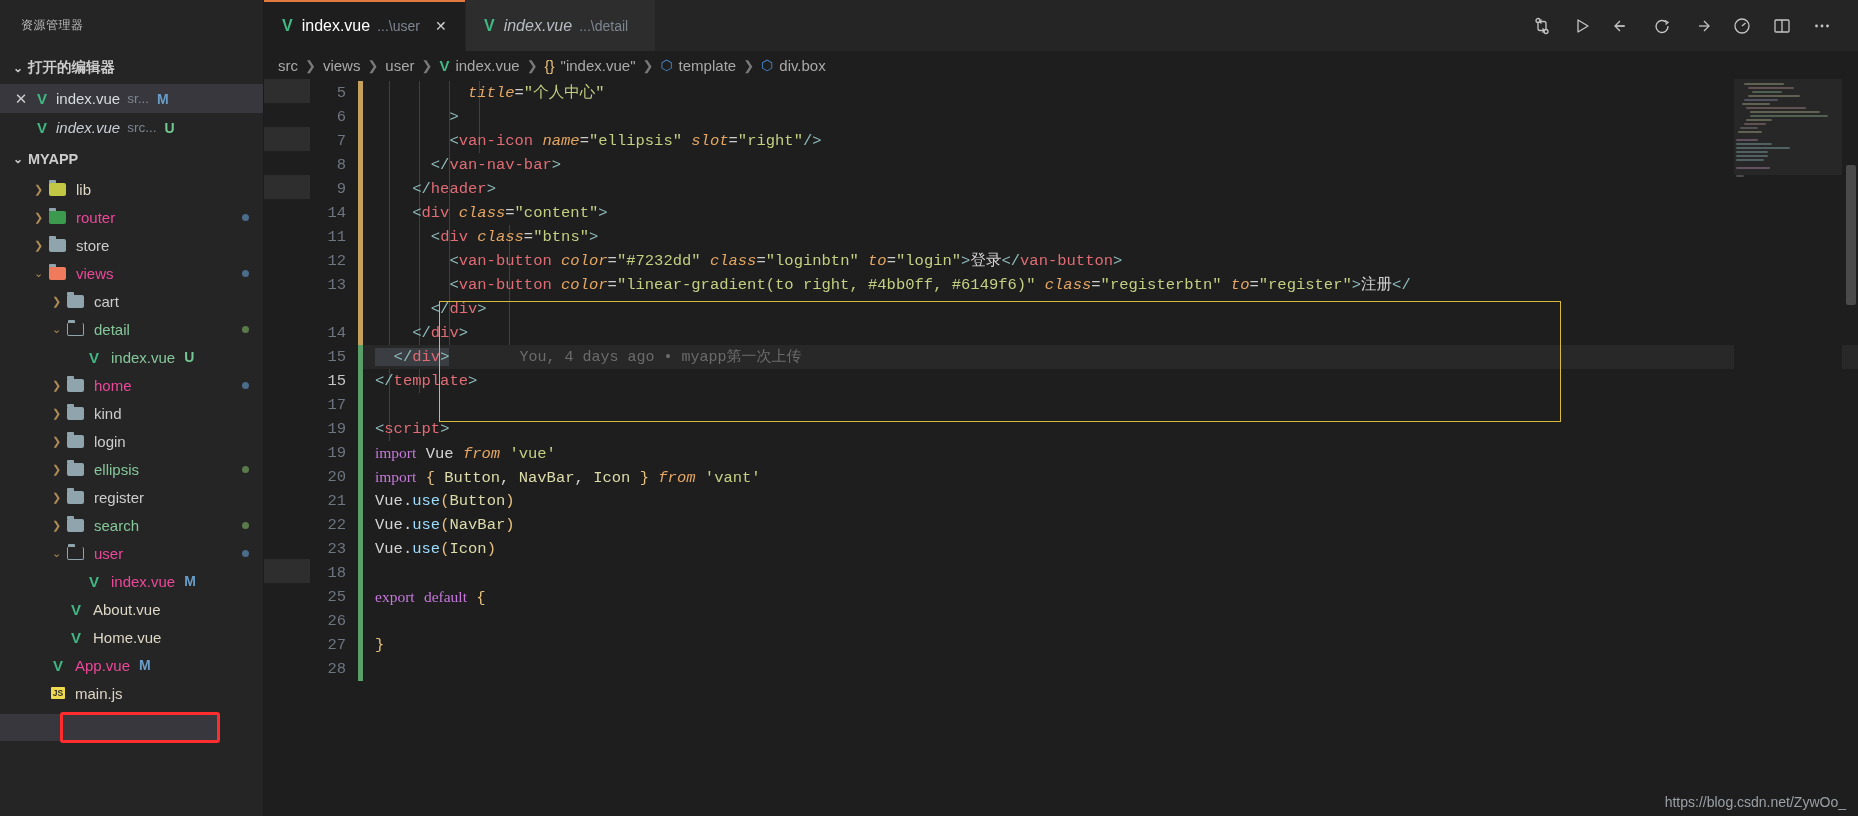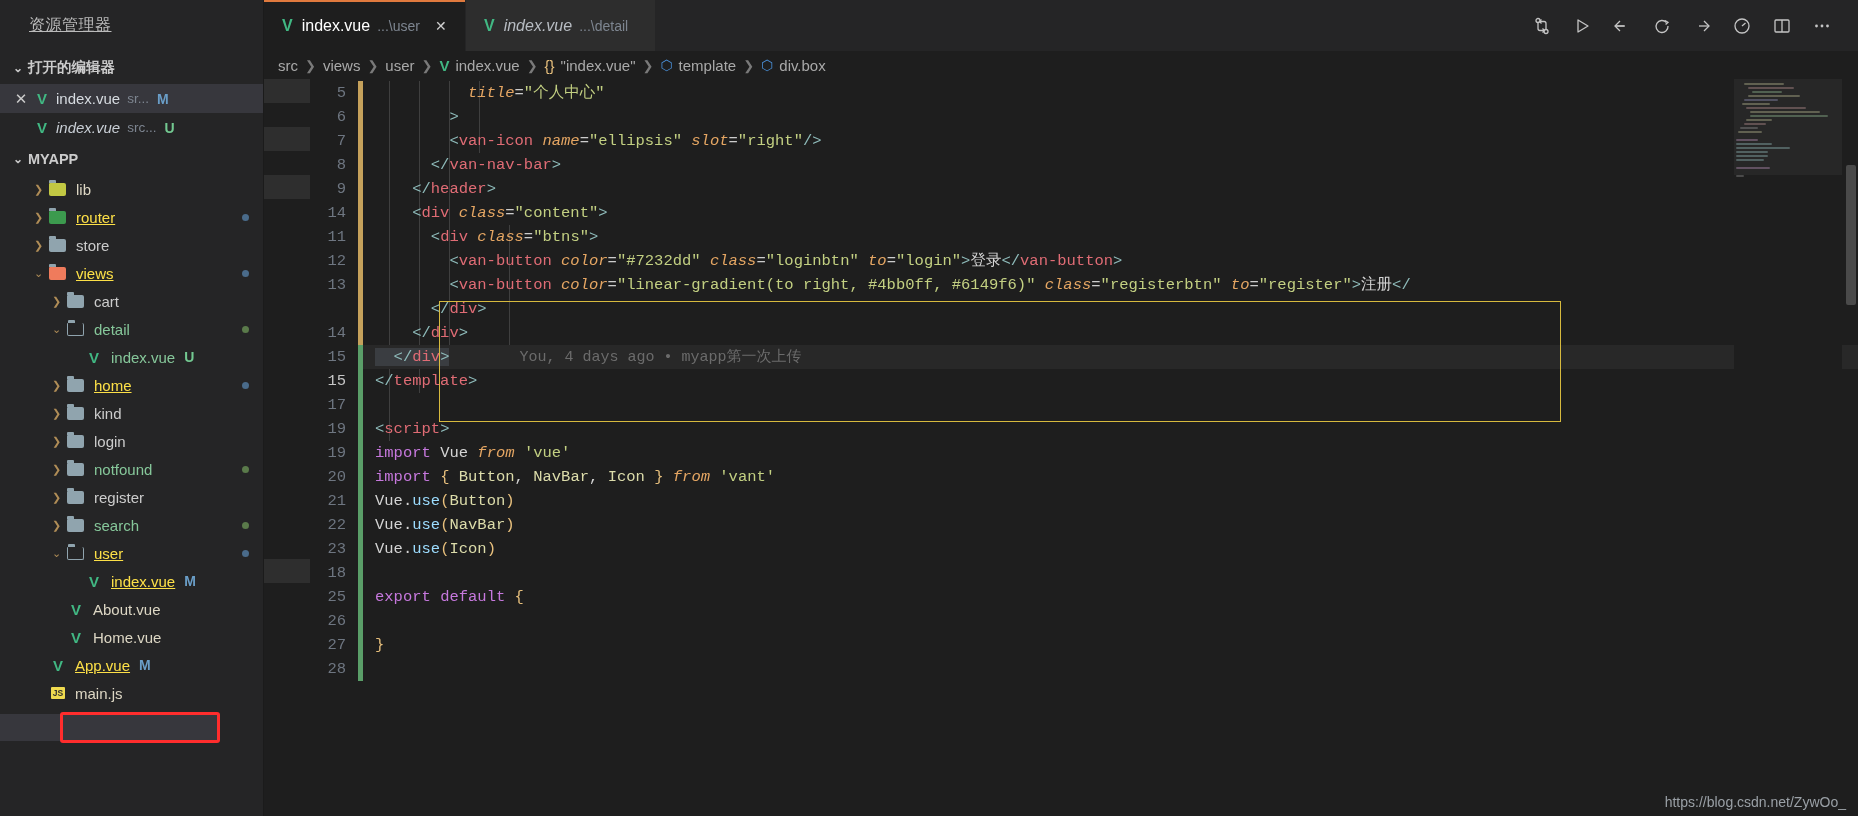--- a/index.html
+++ b/index.html
@@ -13,23 +13,22 @@
 
   
   .sidebar {
     width: 264px; min-width: 264px; height: 816px;
     background: #252526; color: #cccccc;
     display: flex; flex-direction: column;
     border-right: 1px solid #1b1b1b;
   }
   .sidebar-title {
     height: 51px; display: flex; align-items: center;
-    padding-left: 29px; font-size: 16px; color: #bbbbbb;
+    padding-left: 21px; font-size: 12px; color: #bbbbbb;
     letter-spacing: .5px;
-    text-decoration: underline;
   }
   .section-header {
     height: 33px; display: flex; align-items: center;
     font-size: 14.5px; font-weight: bold; color: #cccccc;
     padding-left: 8px; background: #252526;
   }
   .section-header.myapp { background: #252526; }
   .twisty {
     width: 20px; display: inline-block; text-align: center;
     font-size: 12px; color: #cccccc; flex: 0 0 20px;
@@ -90,21 +89,21 @@
   .fi-js {
     width: 22px; flex: 0 0 22px; margin-right: 6px;
     display: flex; align-items: center; justify-content: center;
   }
   .fi-js b {
     background: #f0db4f; color: #32312b; font-size: 8.5px;
     font-weight: bold; padding: 2px 2px 1px; border-radius: 1px;
     line-height: 1; font-family: "Liberation Sans", sans-serif;
   }
   .t-label { }
-  .c-blue { color: #fde047; text-decoration: underline; }
+  .c-blue { color: #ec4899; }
   .c-green { color: #86c79a; }
   .c-plain { color: #cccccc; }
   .c-cream { color: #ddd7c4; }
   .dot {
     position: absolute; right: 14px; width: 7px; height: 7px;
     border-radius: 50%;
   }
   .dot.blue { background: #4a6b8a; }
   .dot.green { background: #5a7a4a; }
   .tmod { margin-left: 9px; font-size: 14px; font-weight: bold; }
@@ -208,21 +207,21 @@
     position: absolute; top: 0; width: 1px; background: #3f3f3f;
   }
 
   
   .tag { color: #e06c75; }
   .punct { color: #8fbcbb; }
   .attr { color: #e5a663; font-style: italic; }
   .str { color: #c3d082; }
   .eq { color: #cccccc; }
   .txt { color: #d4d4d4; }
-  .kw { color: #c678dd; }
+  .kw { color: #c678dd; font-family: Liberation Serif, serif; }
   .ident { color: #9cdcfe; }
   .fn { color: #dcdcaa; }
   .brace-y { color: #e8c07d; }
 
   .blame {
     color: #6b6b6b; font-style: normal; margin-left: 70px;
     font-size: 15px;
   }
   .sel-token { background: #3a3d41; }
 
@@ -364,21 +363,21 @@
             <span class="folder-ico">
               <span class="fshape"></span>
             </span>
             <span class="t-label c-plain">login</span>
           </div>
           <div class="tree-row" style="padding-left: 48px;">
             <span class="arrow">❯</span>
             <span class="folder-ico">
               <span class="fshape"></span>
             </span>
-            <span class="t-label c-green">notfound</span>
+            <span class="t-label c-green">ellipsis</span>
             <span class="dot green"></span>
           </div>
           <div class="tree-row" style="padding-left: 48px;">
             <span class="arrow">❯</span>
             <span class="folder-ico">
               <span class="fshape"></span>
             </span>
             <span class="t-label c-plain">register</span>
           </div>
           <div class="tree-row" style="padding-left: 48px;">

